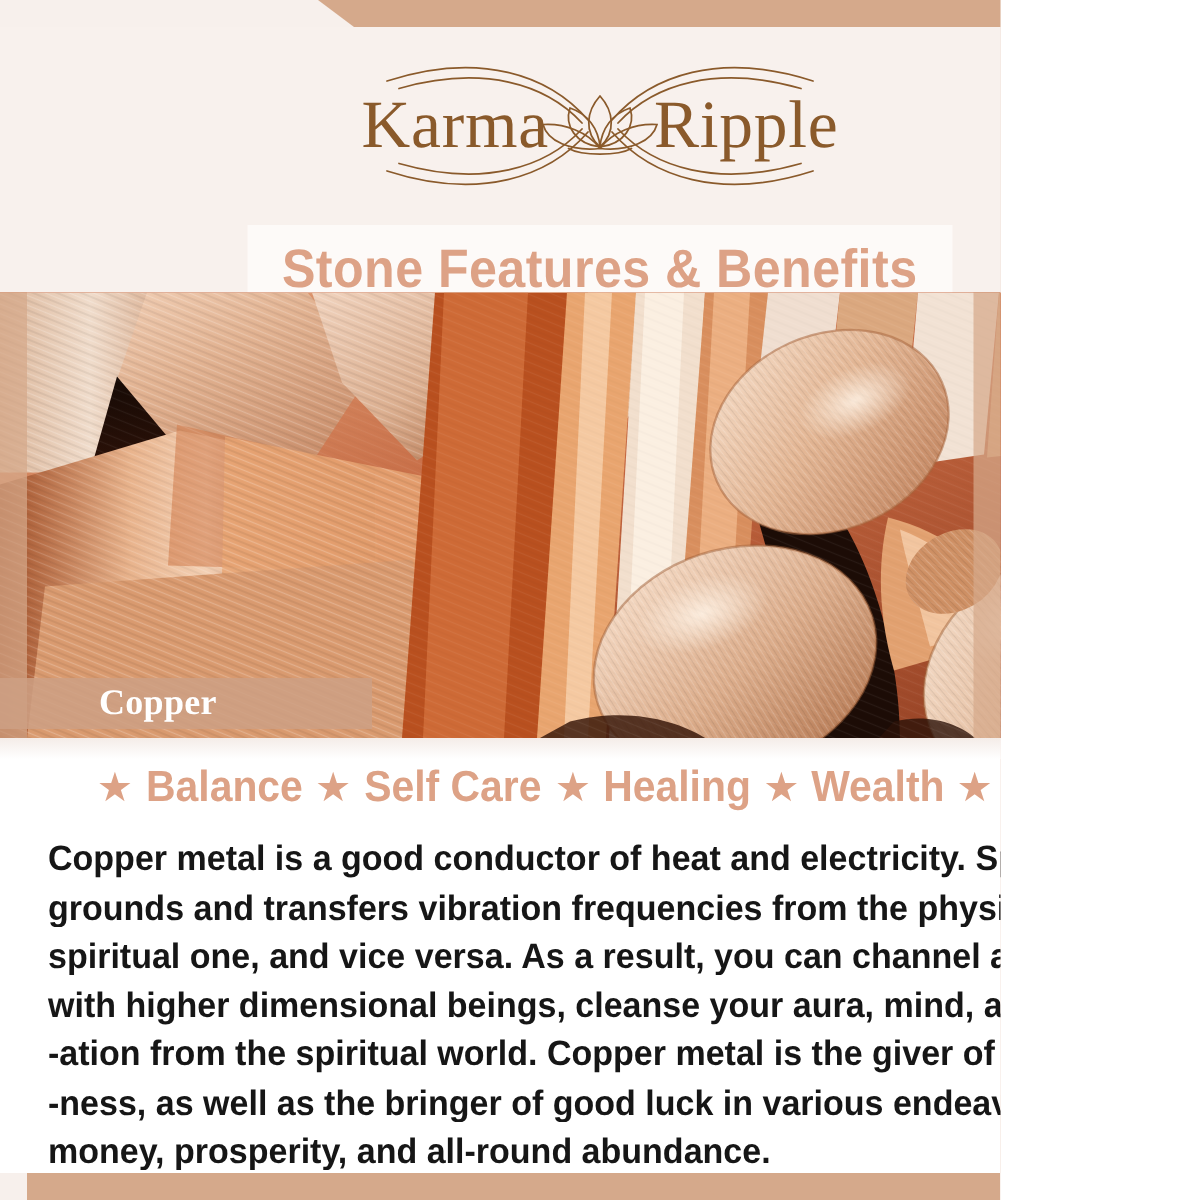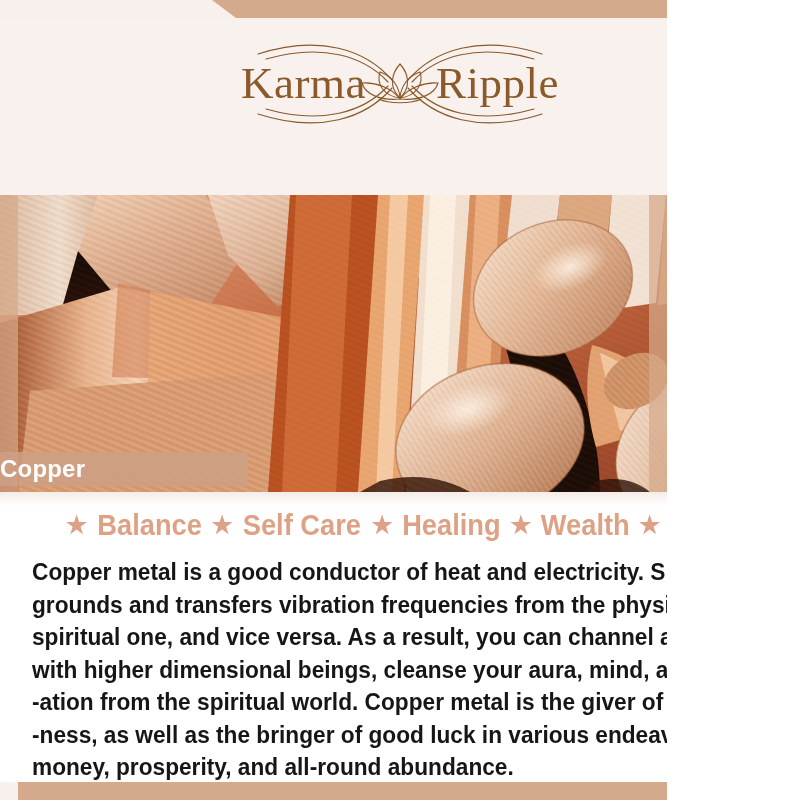--- a/index.html
+++ b/index.html
@@ -150,21 +150,22 @@
     position: absolute;
     left: 0;
     top: 452px;
     width: 248px;
     height: 34px;
     background: rgba(205,160,131,0.86);
     display: flex;
     align-items: center;
   }
   .caption-text {
-    font-family: Liberation Sans, sans-serif;
+    margin-left: 66px;
+    font-family: Liberation Serif, serif;
     font-size: 24px;
     font-weight: bold;
     color: #ffffff;
     letter-spacing: 0.2px;
   }
 
   
   .content {
     position: absolute;
     top: 492px;
@@ -261,20 +262,23 @@
           <path d="M230 63 C 210 65, 195 58, 192 47 C 206 46, 222 52, 230 63 Z"></path>
           <path d="M230 63 C 250 65, 265 58, 268 47 C 254 46, 238 52, 230 63 Z"></path>
 
           <path d="M209 63 C 218 68, 242 68, 251 63"></path>
         </g>
         <text class="logo-text" x="196" y="62" text-anchor="end">Karma</text>
         <text class="logo-text" x="266" y="62" text-anchor="start">Ripple</text>
       </svg>
     </div>
 
+    <div class="title-banner">
+      <div class="title-text">Stone Features &amp; Benefits</div>
+    </div>
   </div>
 
   <div class="photo">
     <svg viewBox="0 0 800 297" xmlns="http://www.w3.org/2000/svg" preserveAspectRatio="none">
       <defs>
         <linearGradient id="bgWarm" x1="0" y1="0" x2="1" y2="1">
           <stop offset="0%" stop-color="#e3a47c"></stop>
           <stop offset="45%" stop-color="#c4663f"></stop>
           <stop offset="100%" stop-color="#8f3d21"></stop>
         </linearGradient>

